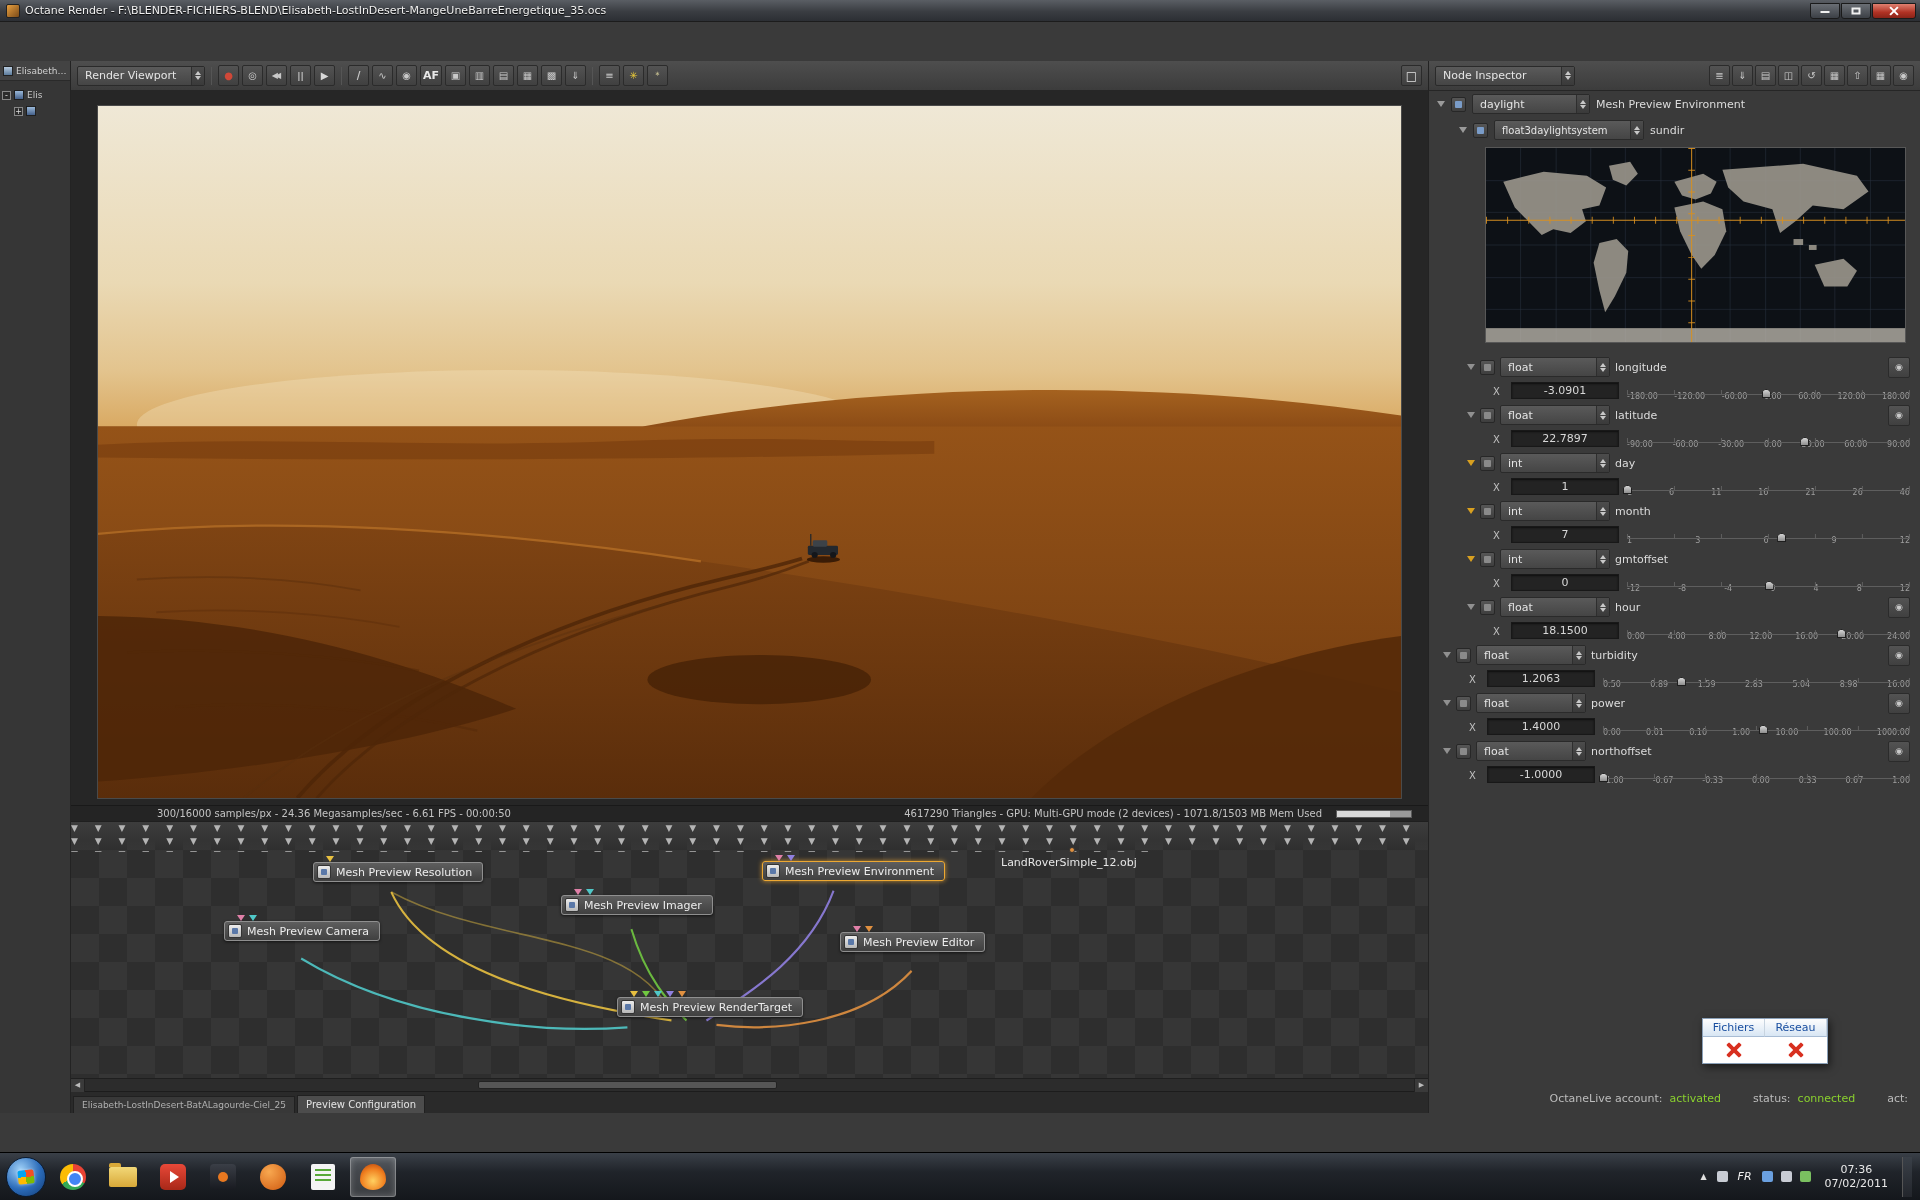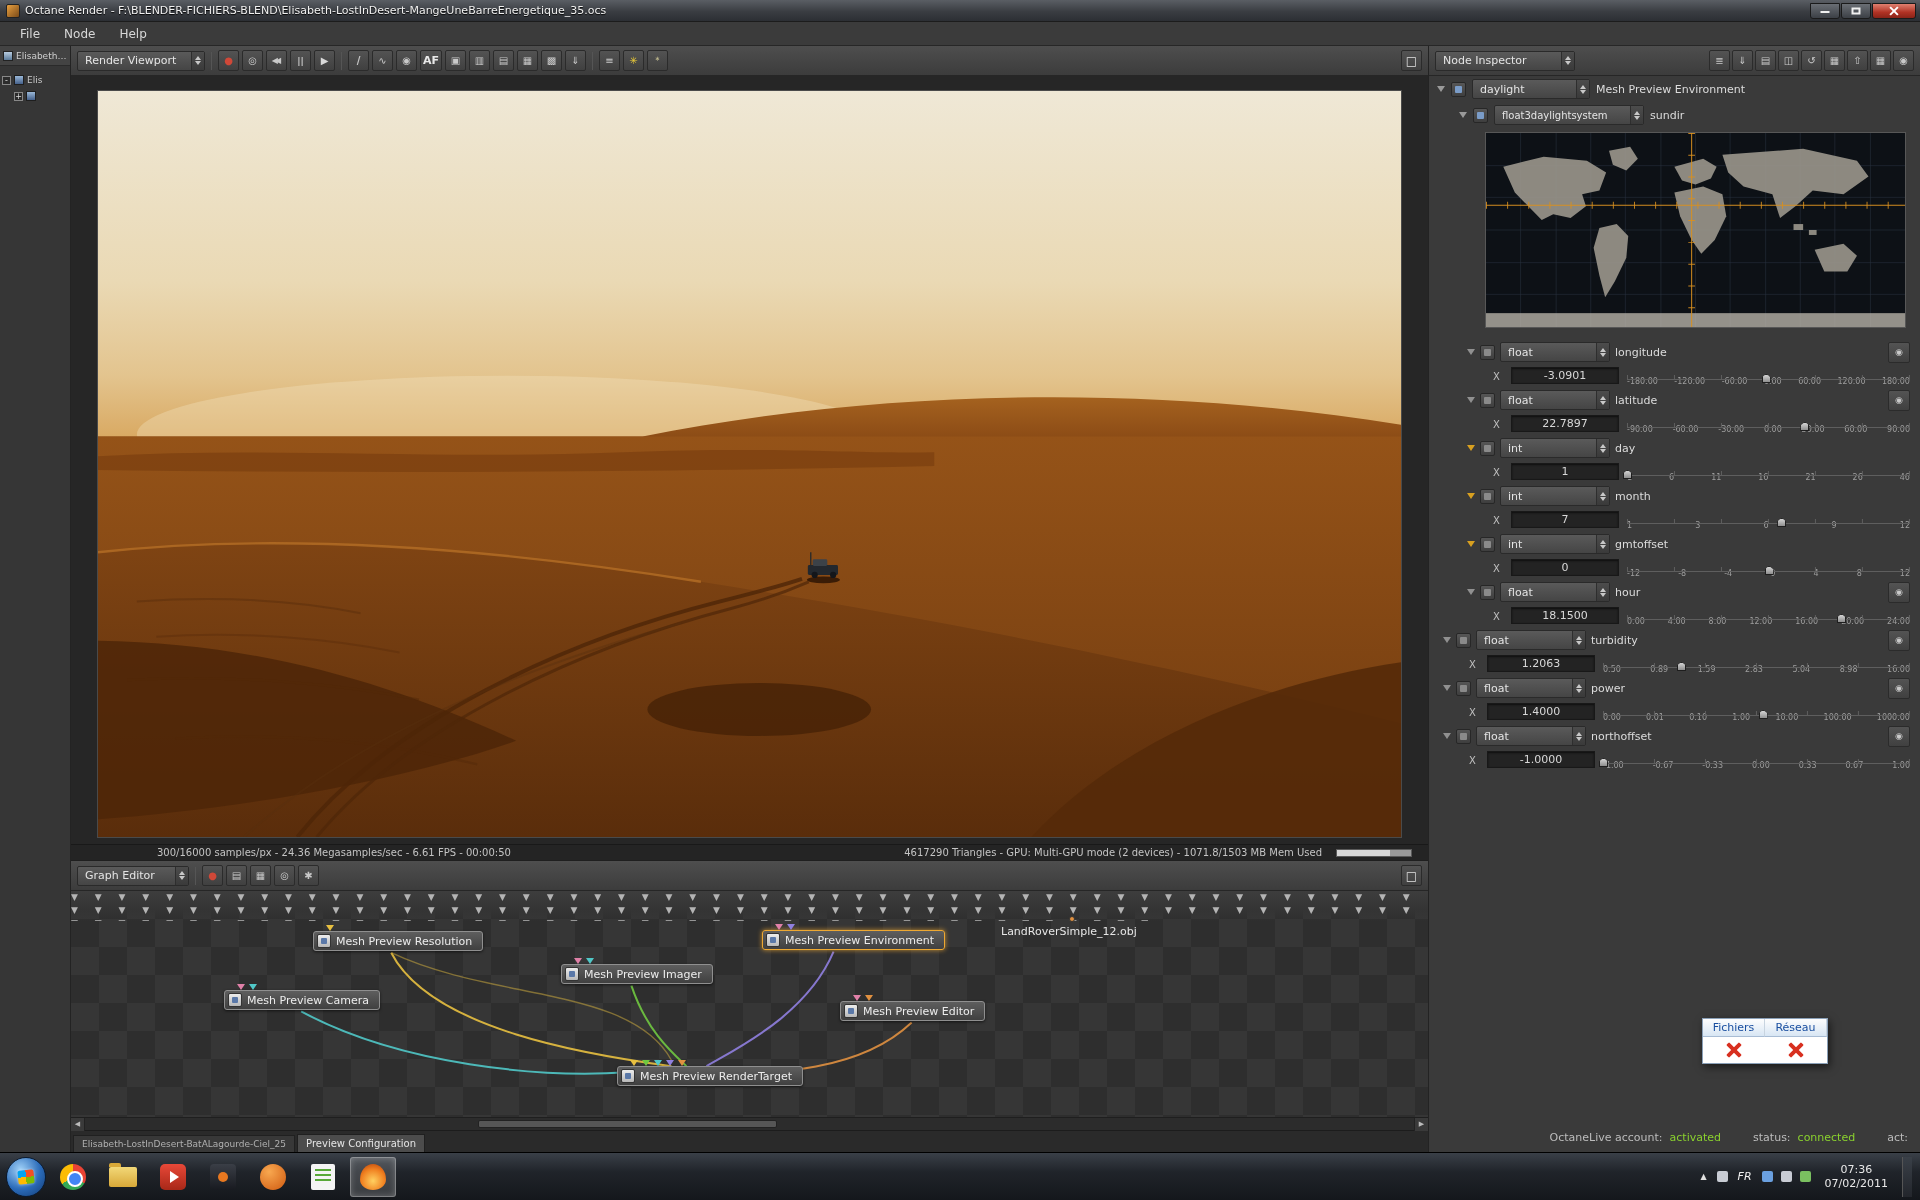--- a/index.html
+++ b/index.html
@@ -1,18 +1,18 @@
 <!DOCTYPE html>
 <html><head>
 <meta charset="utf-8">
 <style>
   * { margin:0; padding:0; box-sizing:border-box; }
   html,body { width:1920px; height:1200px; overflow:hidden; background:#000; }
   body { font-family:"DejaVu Sans","Liberation Sans",sans-serif; font-size:11px; color:#d6d6d6; }
-  #screen { position:relative; width:1920px; height:1200px; display:flex; flex-direction:column; background:#3a3a3a; }
+  #screen { position:relative; width:1920px; height:1200px; display:flex; flex-direction:column; background:#3a3a3a;gap:39px; }
 
   
   #titlebar { height:22px; background:linear-gradient(#5a5e64,#3a3d42 55%,#2c2f34); display:flex; align-items:center; padding:0 4px; border-bottom:1px solid #1c1c1c; }
   .app-ico { width:14px; height:14px; margin:0 5px 0 2px; background:linear-gradient(135deg,#e8a040,#7a4a18); border:1px solid #222; border-radius:2px; }
   #title-text { font-size:11px; color:#f0f0f0; text-shadow:0 1px 1px #000; white-space:nowrap; overflow:hidden; }
   .win-btns { margin-left:auto; display:flex; gap:1px; }
   .winbtn { width:30px; height:16px; border:1px solid #1a1a1a; border-radius:0 0 3px 3px; background:linear-gradient(#6a6e74,#3c4046); position:relative; }
   .winbtn.close { width:44px; background:linear-gradient(#e08070,#b03224 60%,#8a2318); }
   .winbtn .bar { position:absolute; left:50%; top:60%; width:9px; height:2px; background:#f0f0f0; transform:translate(-50%,-50%); }
   .winbtn .box { position:absolute; left:50%; top:50%; width:9px; height:7px; border:2px solid #f0f0f0; transform:translate(-50%,-50%); }
@@ -195,25 +195,20 @@
       <span class="winbtn">
           <span class="bar"></span>
         </span>
       <span class="winbtn">
           <span class="box"></span>
         </span>
       <span class="winbtn close"><span class="x"></span></span>
     </span>
   </div>
 
-  <div id="menubar">
-    <span class="menu-item">File</span>
-    <span class="menu-item">Node</span>
-    <span class="menu-item">Help</span>
-  </div>
 
   <div id="main">
 
     <div id="sidebar">
       <div class="sb-tab">
         <span class="sb-ic"></span>
         <span class="sb-label">Elisabeth-Lo</span>
       </div>
       <div class="sb-tree">
         <div class="sb-item">
@@ -312,33 +307,20 @@
 
       <div id="render-status">
         <span id="rs-left">300/16000 samples/px - 24.36 Megasamples/sec - 6.61 FPS - 00:00:50</span>
         <span id="rs-right">4617290 Triangles - GPU: Multi-GPU mode (2 devices) - 1071.8/1503 MB Mem Used</span>
         <span class="mem-bar">
             <i></i>
           </span>
       </div>
 
       <div id="graph">
-        <div class="toolbar">
-          <span class="dd" style="min-width:112px">
-            <span>Graph Editor</span>
-            <span class="dd-arr"></span>
-          </span>
-          <span class="tsep"></span>
-          <span class="icon-btn rec"></span>
-          <span class="icon-btn doc"></span>
-          <span class="icon-btn image"></span>
-          <span class="icon-btn globe"></span>
-          <span class="icon-btn gear"></span>
-          <span class="icon-btn expand"></span>
-        </div>
 
         <div id="graph-canvas">
           <div id="connector-strip">▼ ▼ ▼ ▼ ▼ ▼ ▼ ▼ ▼ ▼ ▼ ▼ ▼ ▼ ▼ ▼ ▼ ▼ ▼ ▼ ▼ ▼ ▼ ▼ ▼ ▼ ▼ ▼ ▼ ▼ ▼ ▼ ▼ ▼ ▼ ▼ ▼ ▼ ▼ ▼ ▼ ▼ ▼ ▼ ▼ ▼ ▼ ▼ ▼ ▼ ▼ ▼ ▼ ▼ ▼ ▼ ▼ ▼ ▼ ▼ ▼ ▼ ▼ ▼ ▼ ▼ ▼ ▼ ▼ ▼ ▼ ▼ ▼ ▼ ▼ ▼ ▼ ▼ ▼ ▼ ▼ ▼ ▼ ▼ ▼ ▼ ▼ ▼ ▼ ▼ ▼ ▼ ▼ ▼ ▼ ▼ ▼ ▼ ▼ ▼ ▼ ▼ ▼ ▼ ▼ ▼ ▼ ▼ ▼ ▼ ▼ ▼ ▼ ▼ ▼ ▼ ▼ ▼ ▼ ▼ ▼ ▼ ▼ ▼ ▼ ▼ ▼ ▼ ▼ ▼ ▼ ▼ ▼ ▼ ▼ ▼ ▼ ▼ ▼ ▼ ▼ ▼ ▼ ▼ ▼ ▼ ▼ ▼ ▼ ▼ ▼ ▼ ▼ ▼ ▼ ▼ ▼ ▼ ▼ ▼ </div>
           <svg id="wires" viewBox="0 0 1356 227" preserveAspectRatio="none">
             <path d="M320,62 C360,140 520,165 600,176" stroke="#e8c040" stroke-width="2" fill="none" opacity="0.9"></path>
             <path d="M560,95 C575,140 600,162 615,176" stroke="#70c840" stroke-width="2" fill="none" opacity="0.9"></path>
             <path d="M762,61 C735,125 665,158 635,176" stroke="#9080e0" stroke-width="2" fill="none" opacity="0.9"></path>
             <path d="M230,121 C330,175 470,188 556,182" stroke="#50c8c8" stroke-width="2" fill="none" opacity="0.9"></path>
             <path d="M840,132 C790,180 700,186 645,180" stroke="#e09040" stroke-width="2" fill="none" opacity="0.9"></path>
             <path d="M320,62 C420,110 560,96 600,170" stroke="#e8c040" stroke-width="1.4" fill="none" opacity="0.45"></path>

